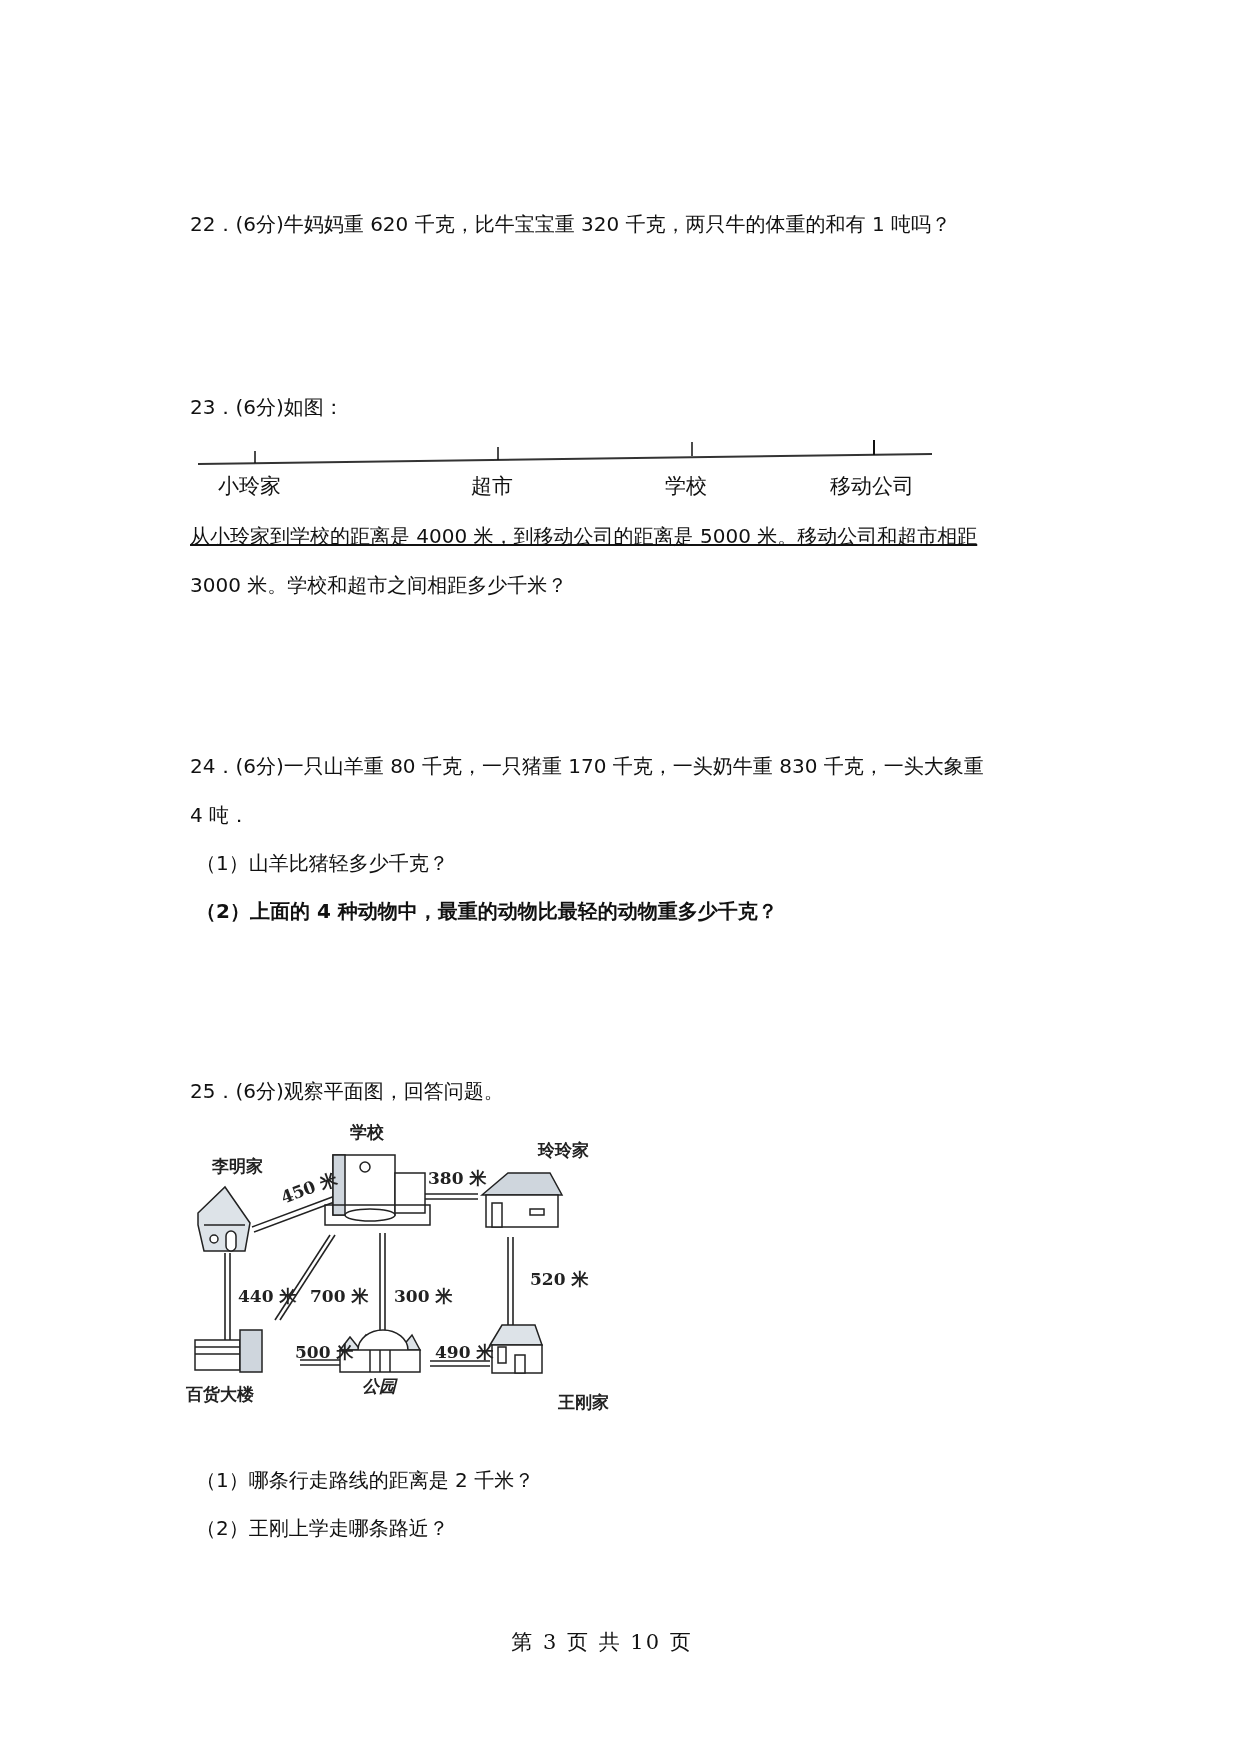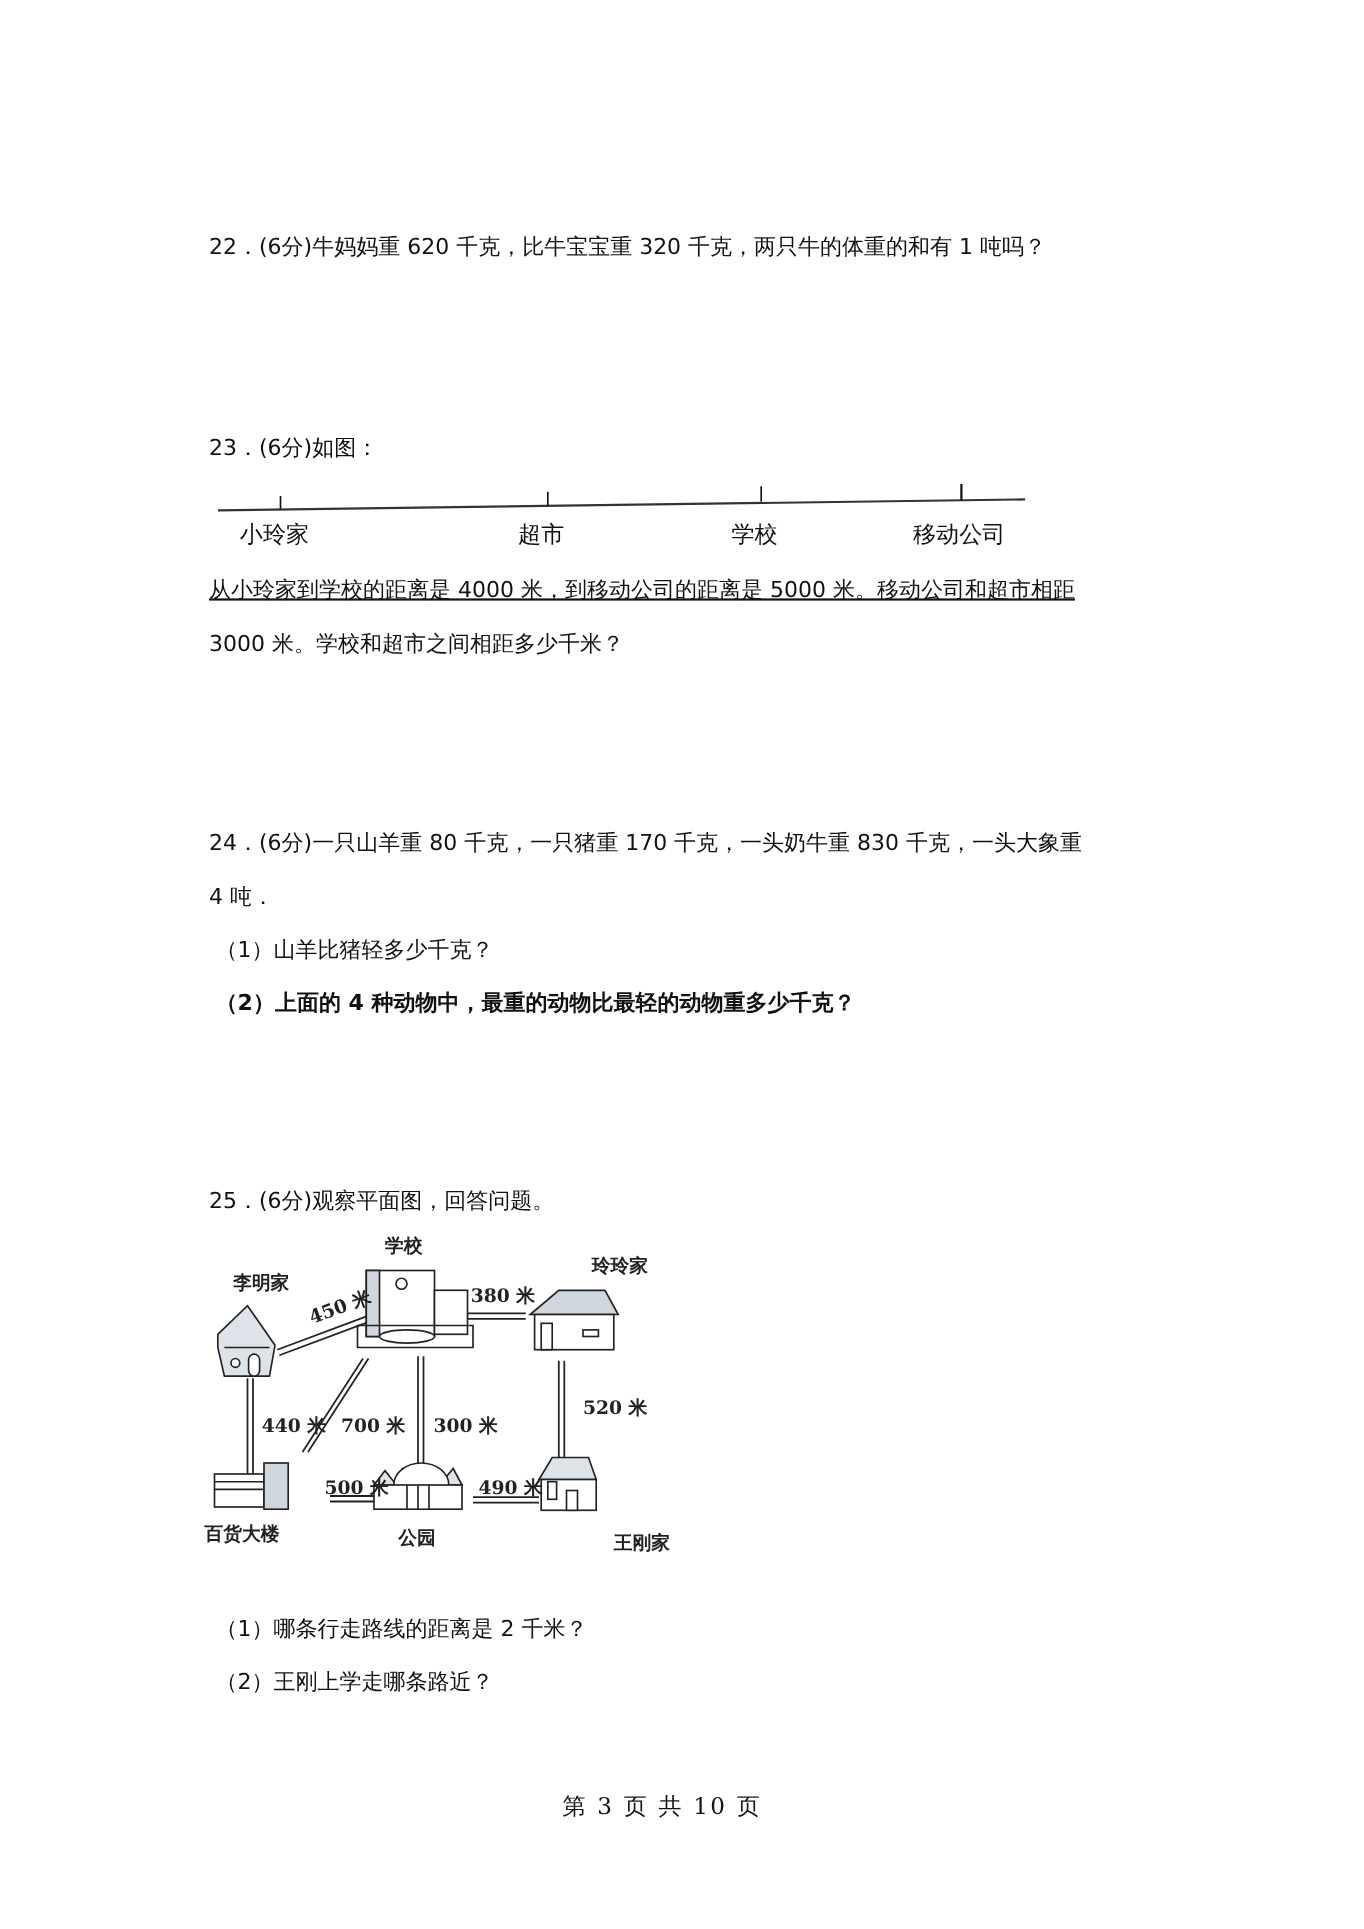--- a/index.html
+++ b/index.html
@@ -110,21 +110,21 @@
       <rect x="302" y="220" width="50" height="28"></rect>
       <rect x="308" y="222" width="8" height="16"></rect>
       <rect x="325" y="230" width="10" height="18"></rect>
     </g>
   </svg>
 
   <span class="map-label" style="left:160px; top:-4px;">学校</span>
   <span class="map-label" style="left:-2px; top:30px;margin-left:24px;">李明家</span>
   <span class="map-label" style="left:348px; top:14px;">玲玲家</span>
   <span class="map-label" style="left:-4px; top:258px;">百货大楼</span>
-  <span class="map-label" style="left:172px; top:262px;">公园</span>
+  <span class="map-label" style="left:172px; top:250px;font-style:italic;">公园</span>
   <span class="map-label" style="left:368px; top:266px;">王刚家</span>
 
   <span class="map-label" style="left:90px; top:52px; transform:rotate(-20deg);">450 米</span>
   <span class="map-label" style="left:238px; top:42px;">380 米</span>
   <span class="map-label" style="left:48px; top:160px;">440 米</span>
   <span class="map-label" style="left:120px; top:160px;">700 米</span>
   <span class="map-label" style="left:204px; top:160px;">300 米</span>
   <span class="map-label" style="left:340px; top:143px;">520 米</span>
   <span class="map-label" style="left:105px; top:216px;">500 米</span>
   <span class="map-label" style="left:245px; top:216px;">490 米</span>

